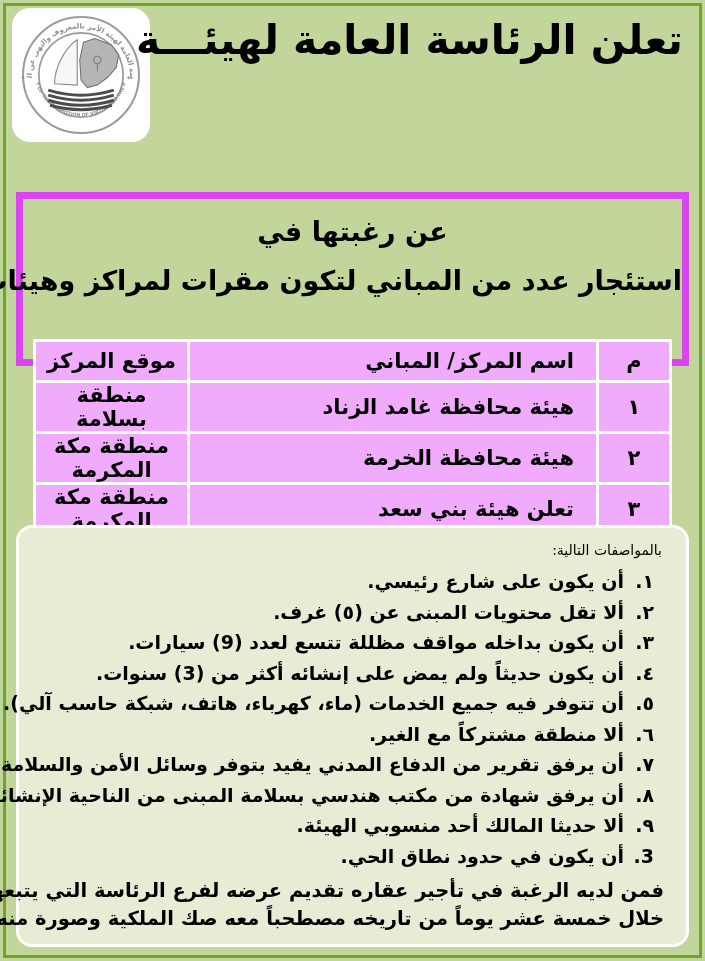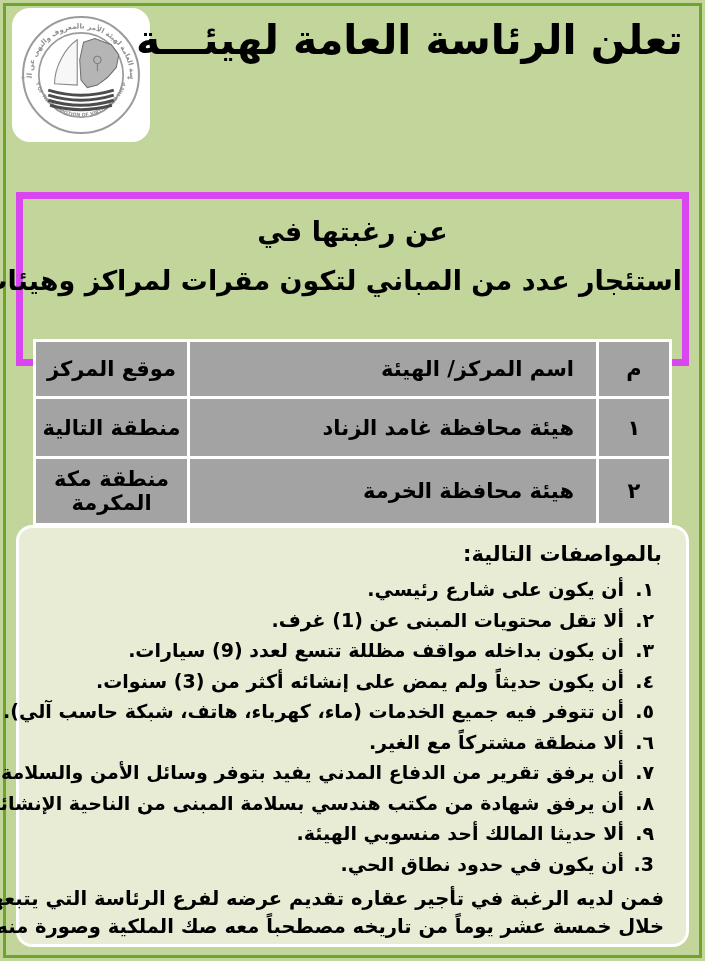--- a/index.html
+++ b/index.html
@@ -51,40 +51,40 @@
   .subtitle-box .subtitle-line:first-child{margin-top:8px;}
   
   .centers-table{
     position:absolute;top:339px;right:33px;
     width:639px;
     border-collapse:collapse;
     font-weight:bold;
   }
   .centers-table th,.centers-table td{
     border:3px solid #ffffff;
-    background:#a3a3a3;
+    background:#f0abfc;
     font-size:21px;
-    padding:8px 4px;
+    padding:0 4px;
   }
   .centers-table th{height:38px;}
   .centers-table td{height:41px;}
   .col-num{width:62px;text-align:center;}
   .col-name{width:380px;text-align:right;padding-right:22px !important;}
   .col-loc{text-align:center;}
   
   .specs-box{
     position:absolute;top:525px;left:16px;right:16px;bottom:14px;
     background:#e8ecd5;
     border:3px solid #ffffff;
     border-radius:16px;
     padding:12px 22px 10px 18px;
     box-sizing:border-box;
   }
   .specs-heading{
-    font-size:21px;font-weight:bold;margin:2px 2px 8px 0;
+    font-size:14px;font-weight:normal;margin:2px 2px 8px 0;
   }
   .spec-item{
     display:flex;flex-direction:row;
     font-size:19px;font-weight:bold;
     line-height:30.5px;
     white-space:nowrap;
   }
   .spec-num{
     width:40px;flex:0 0 40px;text-align:right;padding-right:10px;box-sizing:border-box;
   }
@@ -137,29 +137,29 @@
 
   <div class="subtitle-box">
     <div class="subtitle-line">عن رغبتها في</div>
     <div class="subtitle-line">استئجار عدد من المباني لتكون مقرات لمراكز وهيئات في عدد</div>
   </div>
 
   <table class="centers-table">
     <thead>
       <tr>
         <th class="col-num">م</th>
-        <th class="col-name">اسم المركز/ الهيئة</th>
+        <th class="col-name">اسم المركز/ المباني</th>
         <th class="col-loc">موقع المركز</th>
       </tr>
     </thead>
     <tbody>
       <tr>
         <td class="col-num">١</td>
         <td class="col-name">هيئة محافظة غامد الزناد</td>
-        <td class="col-loc">منطقة التالية</td>
+        <td class="col-loc">منطقة بسلامة</td>
       </tr>
       <tr>
         <td class="col-num">٢</td>
         <td class="col-name">هيئة محافظة الخرمة</td>
         <td class="col-loc">منطقة مكة المكرمة</td>
       </tr>
       <tr>
         <td class="col-num">٣</td>
         <td class="col-name">تعلن هيئة بني سعد</td>
         <td class="col-loc">منطقة مكة المكرمة</td>
@@ -169,21 +169,21 @@
 
   <div class="specs-box">
     <div class="specs-heading">بالمواصفات التالية:</div>
 
     <div class="spec-item">
       <span class="spec-num">١.</span>
       <span class="spec-text">أن يكون على شارع رئيسي.</span>
     </div>
     <div class="spec-item">
       <span class="spec-num">٢.</span>
-      <span class="spec-text">ألا تقل محتويات المبنى عن (1) غرف.</span>
+      <span class="spec-text">ألا تقل محتويات المبنى عن (٥) غرف.</span>
     </div>
     <div class="spec-item">
       <span class="spec-num">٣.</span>
       <span class="spec-text">أن يكون بداخله مواقف مظللة تتسع لعدد (9) سيارات.</span>
     </div>
     <div class="spec-item">
       <span class="spec-num">٤.</span>
       <span class="spec-text">أن يكون حديثاً ولم يمض على إنشائه أكثر من (3) سنوات.</span>
     </div>
     <div class="spec-item">

